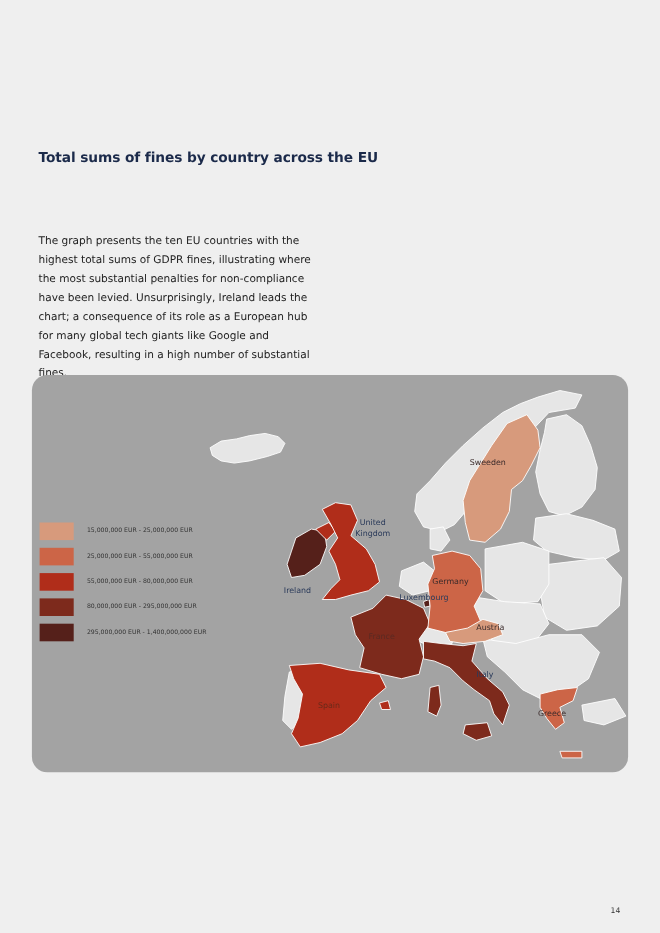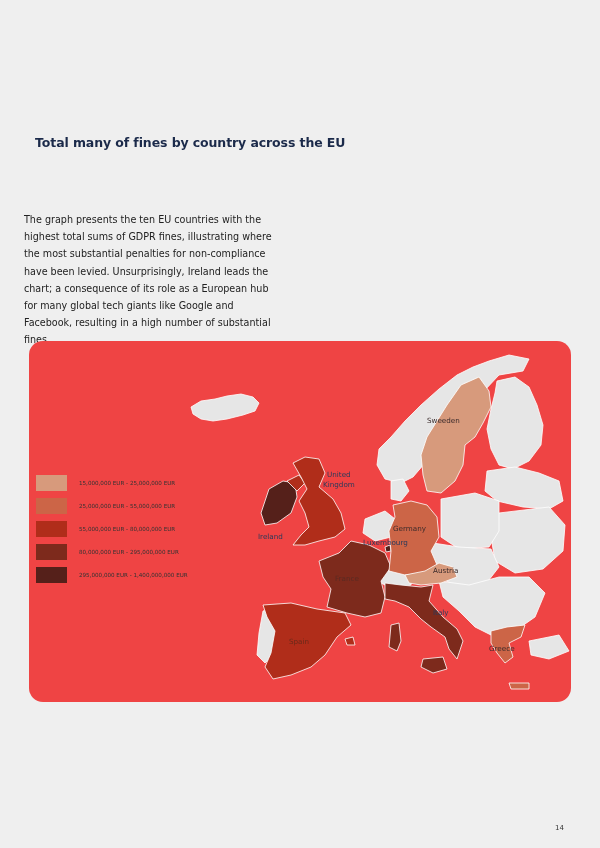--- a/index.html
+++ b/index.html
@@ -10,27 +10,27 @@
       position: relative;
       overflow: hidden;
       color: #1d2a44;
     }
     .title {
       position: absolute; left: 35px; top: 135px;
       font-size: 12.5px; font-weight: bold; color: #1b2a4a;
       letter-spacing: -0.1px;
     }
     .intro {
-      position: absolute; left: 24px; top: 211px; width: 250px;
+      position: absolute; left: 35px; top: 211px; width: 250px;
       font-size: 9.6px; line-height: 17.2px; color: #222;
     }
     .card {
       position: absolute; left: 29px; top: 341px;
       width: 542px; height: 361px;
-      background: #ef4444; border-radius: 14px;
+      background: #a3a3a3; border-radius: 14px;
       overflow: hidden;
     }
     .legend {
       position: absolute; left: 7px; top: 134px;
     }
     .legend-item {
       display: flex; align-items: center;
       height: 16px; margin-bottom: 7px;
     }
     .swatch {
@@ -45,21 +45,21 @@
       font-size: 7.2px;
     }
     .page-number {
       position: absolute; left: 555px; top: 824px;
       font-size: 7px; color: #333;
     }
   </style>
 </head>
 <body>
 
-<div class="title">Total many of fines by country across the EU</div>
+<div class="title">Total sums of fines by country across the EU</div>
 <div class="intro">The graph presents the ten EU countries with the highest total sums of GDPR fines, illustrating where the most substantial penalties for non-compliance have been levied. Unsurprisingly, Ireland leads the chart; a consequence of its role as a European hub for many global tech giants like Google and Facebook, resulting in a high number of substantial fines.</div>
 
 <div class="card">
   <svg class="map" width="542" height="361" viewBox="0 0 542 361">
 
     <g fill="#e6e6e6" stroke="#ffffff" stroke-width="0.8">
 
       <path d="M162,66 L172,60 L186,58 L198,55 L212,53 L224,56 L230,62 L226,70 L214,74 L198,78 L184,80 L172,78 L164,73 Z"></path>
 
       <path d="M460,20 L480,14 L500,18 L494,30 L470,34 L455,50 L440,66 L420,86 L408,106 L396,122 L384,136 L372,142 L356,138 L348,124 L350,108 L362,96 L376,80 L392,64 L410,48 L428,34 L444,26 Z"></path>

